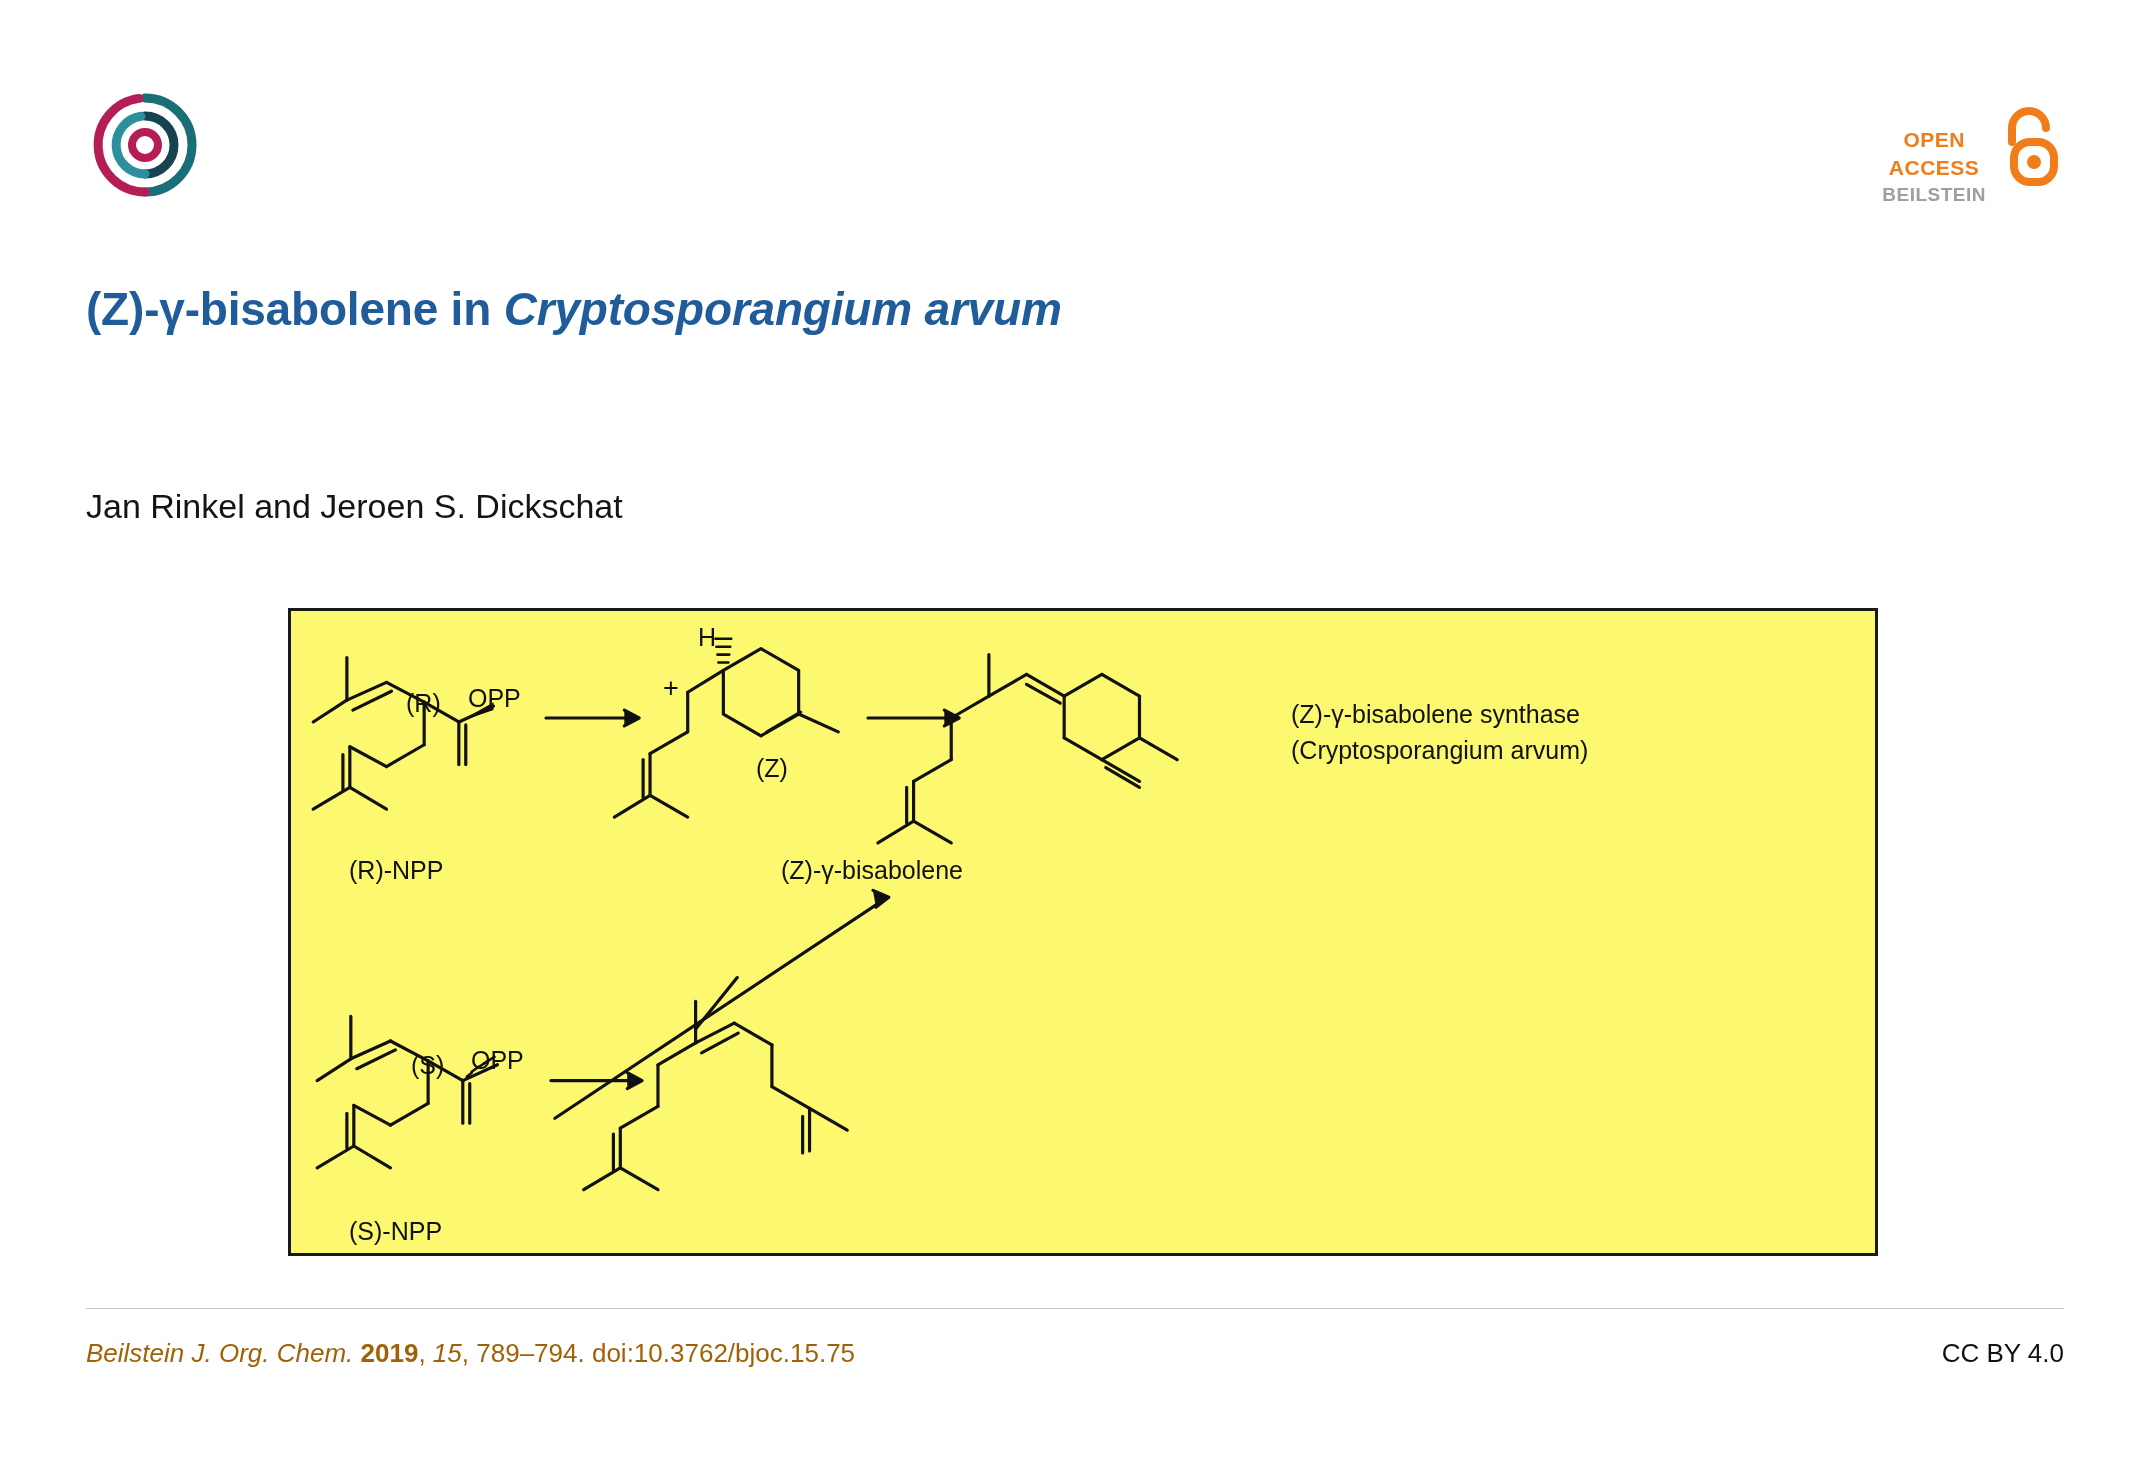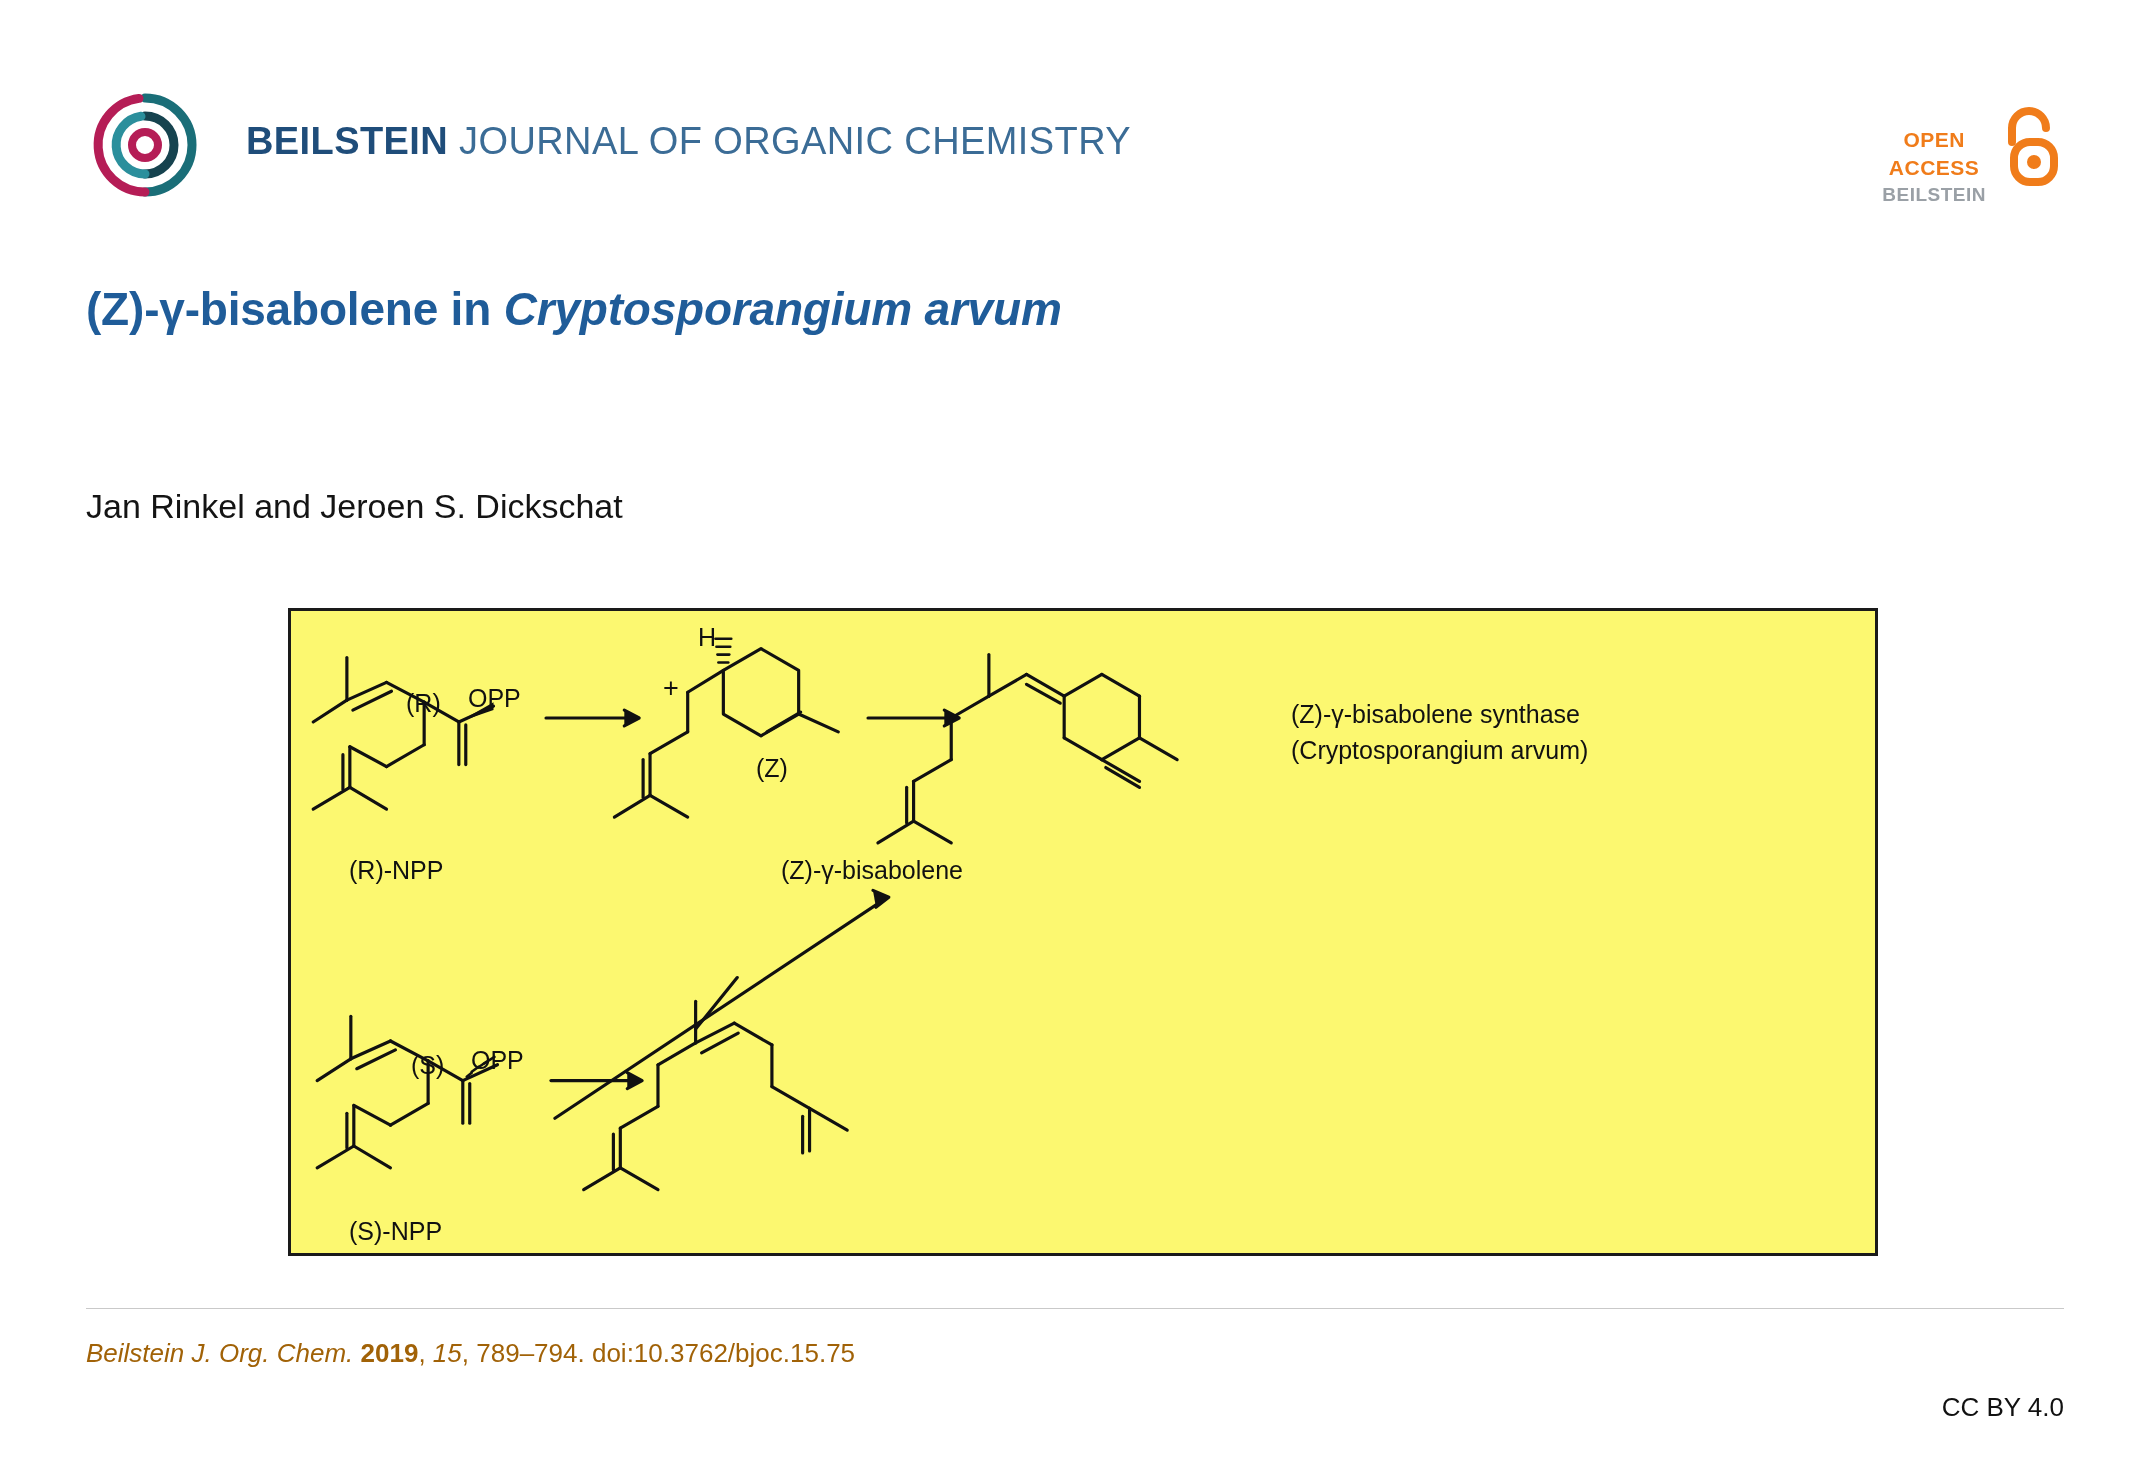--- a/index.html
+++ b/index.html
@@ -152,21 +152,21 @@
     top: 1338px;
     font-size: 26px;
     color: #a16207;
     font-style: italic;
   }
   .footer-left b { font-style: normal; font-weight: bold; }
   .footer-left .reg { font-style: normal; }
   .footer-right {
     position: absolute;
     right: 86px;
-    top: 1392px;
+    top: 1338px;
     font-size: 26px;
     color: #111;
   }
 </style>
 </head>
 <body>
 
 <div class="header">
 
   <div class="logo-mark">
@@ -174,24 +174,20 @@
       <g fill="none" stroke-width="9" stroke-linecap="round">
         <path d="M59 12 a47 47 0 0 1 0 94" stroke="#1a6e78"></path>
         <path d="M59 106 a47 47 0 0 1 -6 -93.6" stroke="#b51d56"></path>
         <path d="M59 30 a29 29 0 0 1 0 58" stroke="#16434f"></path>
         <path d="M59 88 a29 29 0 0 1 -4 -57.7" stroke="#2b8f9c"></path>
         <circle cx="59" cy="59" r="13" stroke="#b51d56" stroke-width="8"></circle>
       </g>
     </svg>
   </div>
 
-  <div class="logo-text">
-    <span class="b1">BEILSTEIN</span>
-    <span class="b2">JOURNAL OF ORGANIC CHEMISTRY</span>
-  </div>
 
   <div class="oa-badge">
     <div class="oa-lines">
       <div>OPEN</div>
       <div>ACCESS</div>
       <div>BEILSTEIN</div>
     </div>
     <div class="oa-icon">
       <svg viewBox="0 0 66 88" width="66" height="88">
         <g fill="none" stroke="#f07c1a" stroke-width="8">

